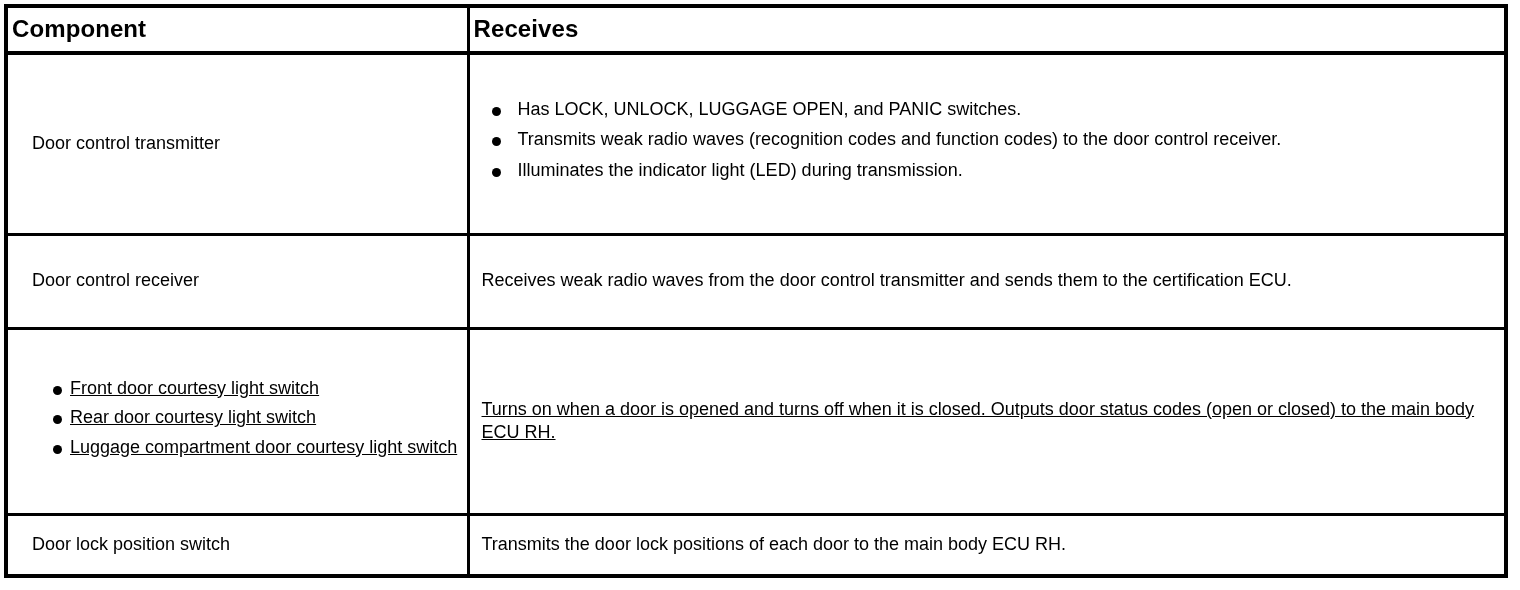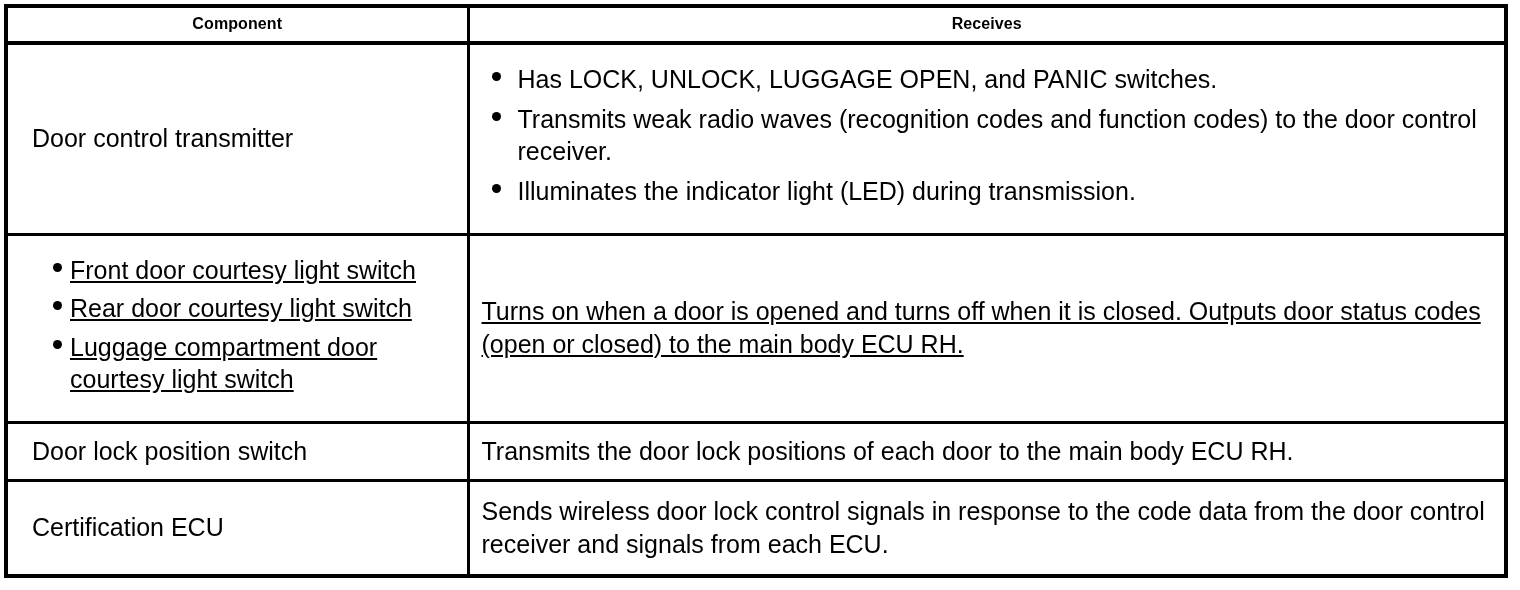--- a/index.html
+++ b/index.html
@@ -41,35 +41,35 @@
     table-layout: fixed;
   }
 
   table.spec-table col.c-component { width: 460px; }
   table.spec-table col.c-function  { width: auto;  }
 
   
   thead th {
     border-bottom: 4px solid #000000;
     padding: 7px 4px 8px 4px;
-    text-align: center;
+    text-align: left;
     vertical-align: middle;
     font-weight: bold;
-    font-size: 16px;
+    font-size: 24px;
     letter-spacing: 0.1px;
   }
   thead th.th-component {
     border-right: 3px solid #000000;
   }
 
   
   tbody td {
     border-top: 3px solid #000000;
     vertical-align: middle;
-    font-size: 25px;
+    font-size: 18px;
     line-height: 1.30;
     padding: 8px 10px 9px 10px;
     box-sizing: border-box;
   }
   tbody tr:first-child td { border-top: none; }
 
   tbody td.cell-component {
     border-right: 3px solid #000000;
     padding-left: 24px;
     padding-right: 8px;
@@ -161,45 +161,45 @@
               <p class="para">Door control transmitter</p>
             </td>
             <td class="cell-function">
               <ul class="bullets">
                 <li><span class="bullet-dot"></span><span>Has LOCK, UNLOCK, LUGGAGE OPEN, and PANIC switches.</span></li>
                 <li><span class="bullet-dot"></span><span>Transmits weak radio waves (recognition codes and function codes) to the door control receiver.</span></li>
                 <li><span class="bullet-dot"></span><span>Illuminates the indicator light (LED) during transmission.</span></li>
               </ul>
             </td>
           </tr>
+          <tr class="row-receiver">
+            <td class="cell-component">
+              <p class="para">Door control receiver</p>
+            </td>
+            <td class="cell-function">
+              <p class="para">Receives weak radio waves from the door control transmitter and sends them to the certification ECU.</p>
+            </td>
+          </tr>
           <tr class="row-courtesy">
             <td class="cell-component">
               <ul class="bullets">
                 <li><span class="bullet-dot"></span><span>Front door courtesy light switch</span></li>
                 <li><span class="bullet-dot"></span><span>Rear door courtesy light switch</span></li>
                 <li><span class="bullet-dot"></span><span>Luggage compartment door courtesy light switch</span></li>
               </ul>
             </td>
             <td class="cell-function">
               <p class="para">Turns on when a door is opened and turns off when it is closed. Outputs door status codes (open or closed) to the main body ECU RH.</p>
             </td>
           </tr>
           <tr class="row-position">
             <td class="cell-component">
               <p class="para">Door lock position switch</p>
             </td>
             <td class="cell-function">
               <p class="para">Transmits the door lock positions of each door to the main body ECU RH.</p>
             </td>
           </tr>
-          <tr class="row-ecu">
-            <td class="cell-component">
-              <p class="para">Certification ECU</p>
-            </td>
-            <td class="cell-function">
-              <p class="para">Sends wireless door lock control signals in response to the code data from the door control receiver and signals from each ECU.</p>
-            </td>
-          </tr>
         </tbody>
     </table>
   </div>
 
 </div>
 
 </body></html>

